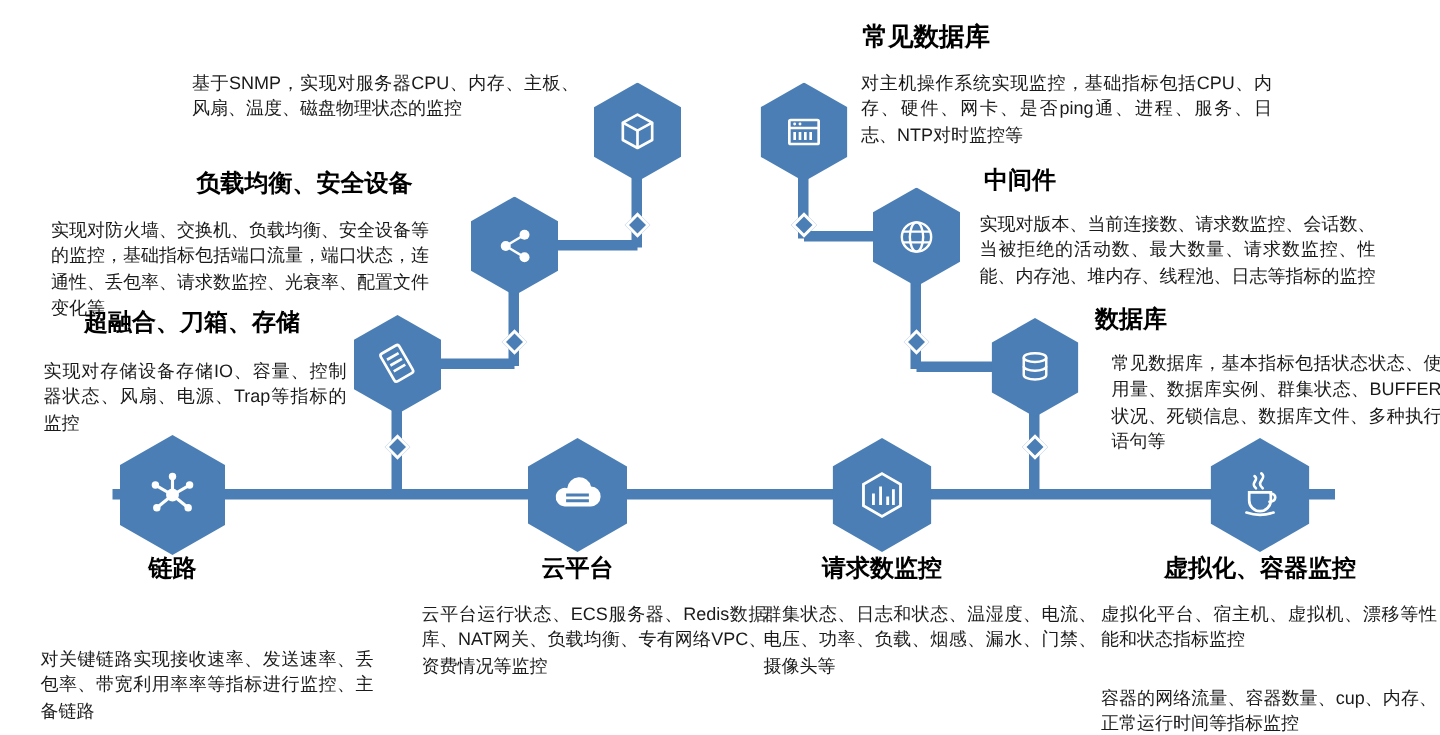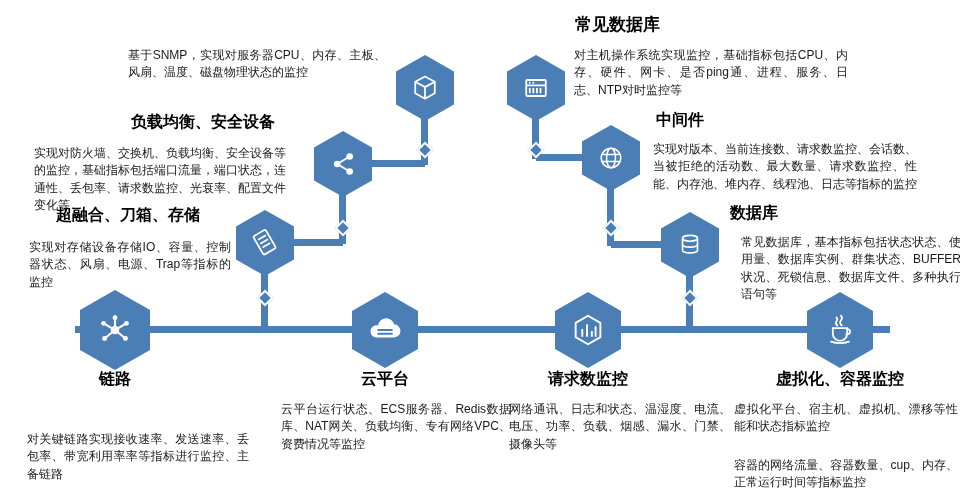--- a/index.html
+++ b/index.html
@@ -169,19 +169,19 @@
   <div class="title center" style="left:757px;top:369px;width:166px;">虚拟化、容器监控</div>
 
   <div class="desc" style="left:128px;top:47px;width:258px;">基于SNMP，实现对服务器CPU、内存、主板、风扇、温度、磁盘物理状态的监控</div>
   <div class="desc" style="left:574px;top:47px;width:274px;">对主机操作系统实现监控，基础指标包括CPU、内存、硬件、网卡、是否ping通、进程、服务、日志、NTP对时监控等</div>
   <div class="desc" style="left:34px;top:145px;width:252px;">实现对防火墙、交换机、负载均衡、安全设备等的监控，基础指标包括端口流量，端口状态，连通性、丢包率、请求数监控、光衰率、配置文件变化等</div>
   <div class="desc" style="left:29px;top:239px;width:202px;">实现对存储设备存储IO、容量、控制器状态、风扇、电源、Trap等指标的监控</div>
   <div class="desc" style="left:653px;top:141px;width:264px;">实现对版本、当前连接数、请求数监控、会话数、当被拒绝的活动数、最大数量、请求数监控、性能、内存池、堆内存、线程池、日志等指标的监控</div>
   <div class="desc" style="left:722px;top:234px;width:220px;margin-left:19px;">常见数据库，基本指标包括状态状态、使用量、数据库实例、群集状态、BUFFER状况、死锁信息、数据库文件、多种执行语句等</div>
   <div class="desc" style="left:27px;top:401px;width:222px;margin-top:30px;">对关键链路实现接收速率、发送速率、丢包率、带宽利用率率等指标进行监控、主备链路</div>
   <div class="desc" style="left:281px;top:401px;width:230px;">云平台运行状态、ECS服务器、Redis数据库、NAT网关、负载均衡、专有网络VPC、资费情况等监控</div>
-  <div class="desc" style="left:509px;top:401px;width:222px;">网络通讯、日志和状态、温湿度、电流、电压、功率、负载、烟感、漏水、门禁、摄像头等</div>
+  <div class="desc" style="left:509px;top:401px;width:222px;">群集状态、日志和状态、温湿度、电流、电压、功率、负载、烟感、漏水、门禁、摄像头等</div>
   <div class="desc" style="left:734px;top:401px;width:224px;">
     <p>虚拟化平台、宿主机、虚拟机、漂移等性能和状态指标监控</p>
     <p>容器的网络流量、容器数量、cup、内存、正常运行时间等指标监控</p>
   </div>
 
 </div>
 
 </body></html>

